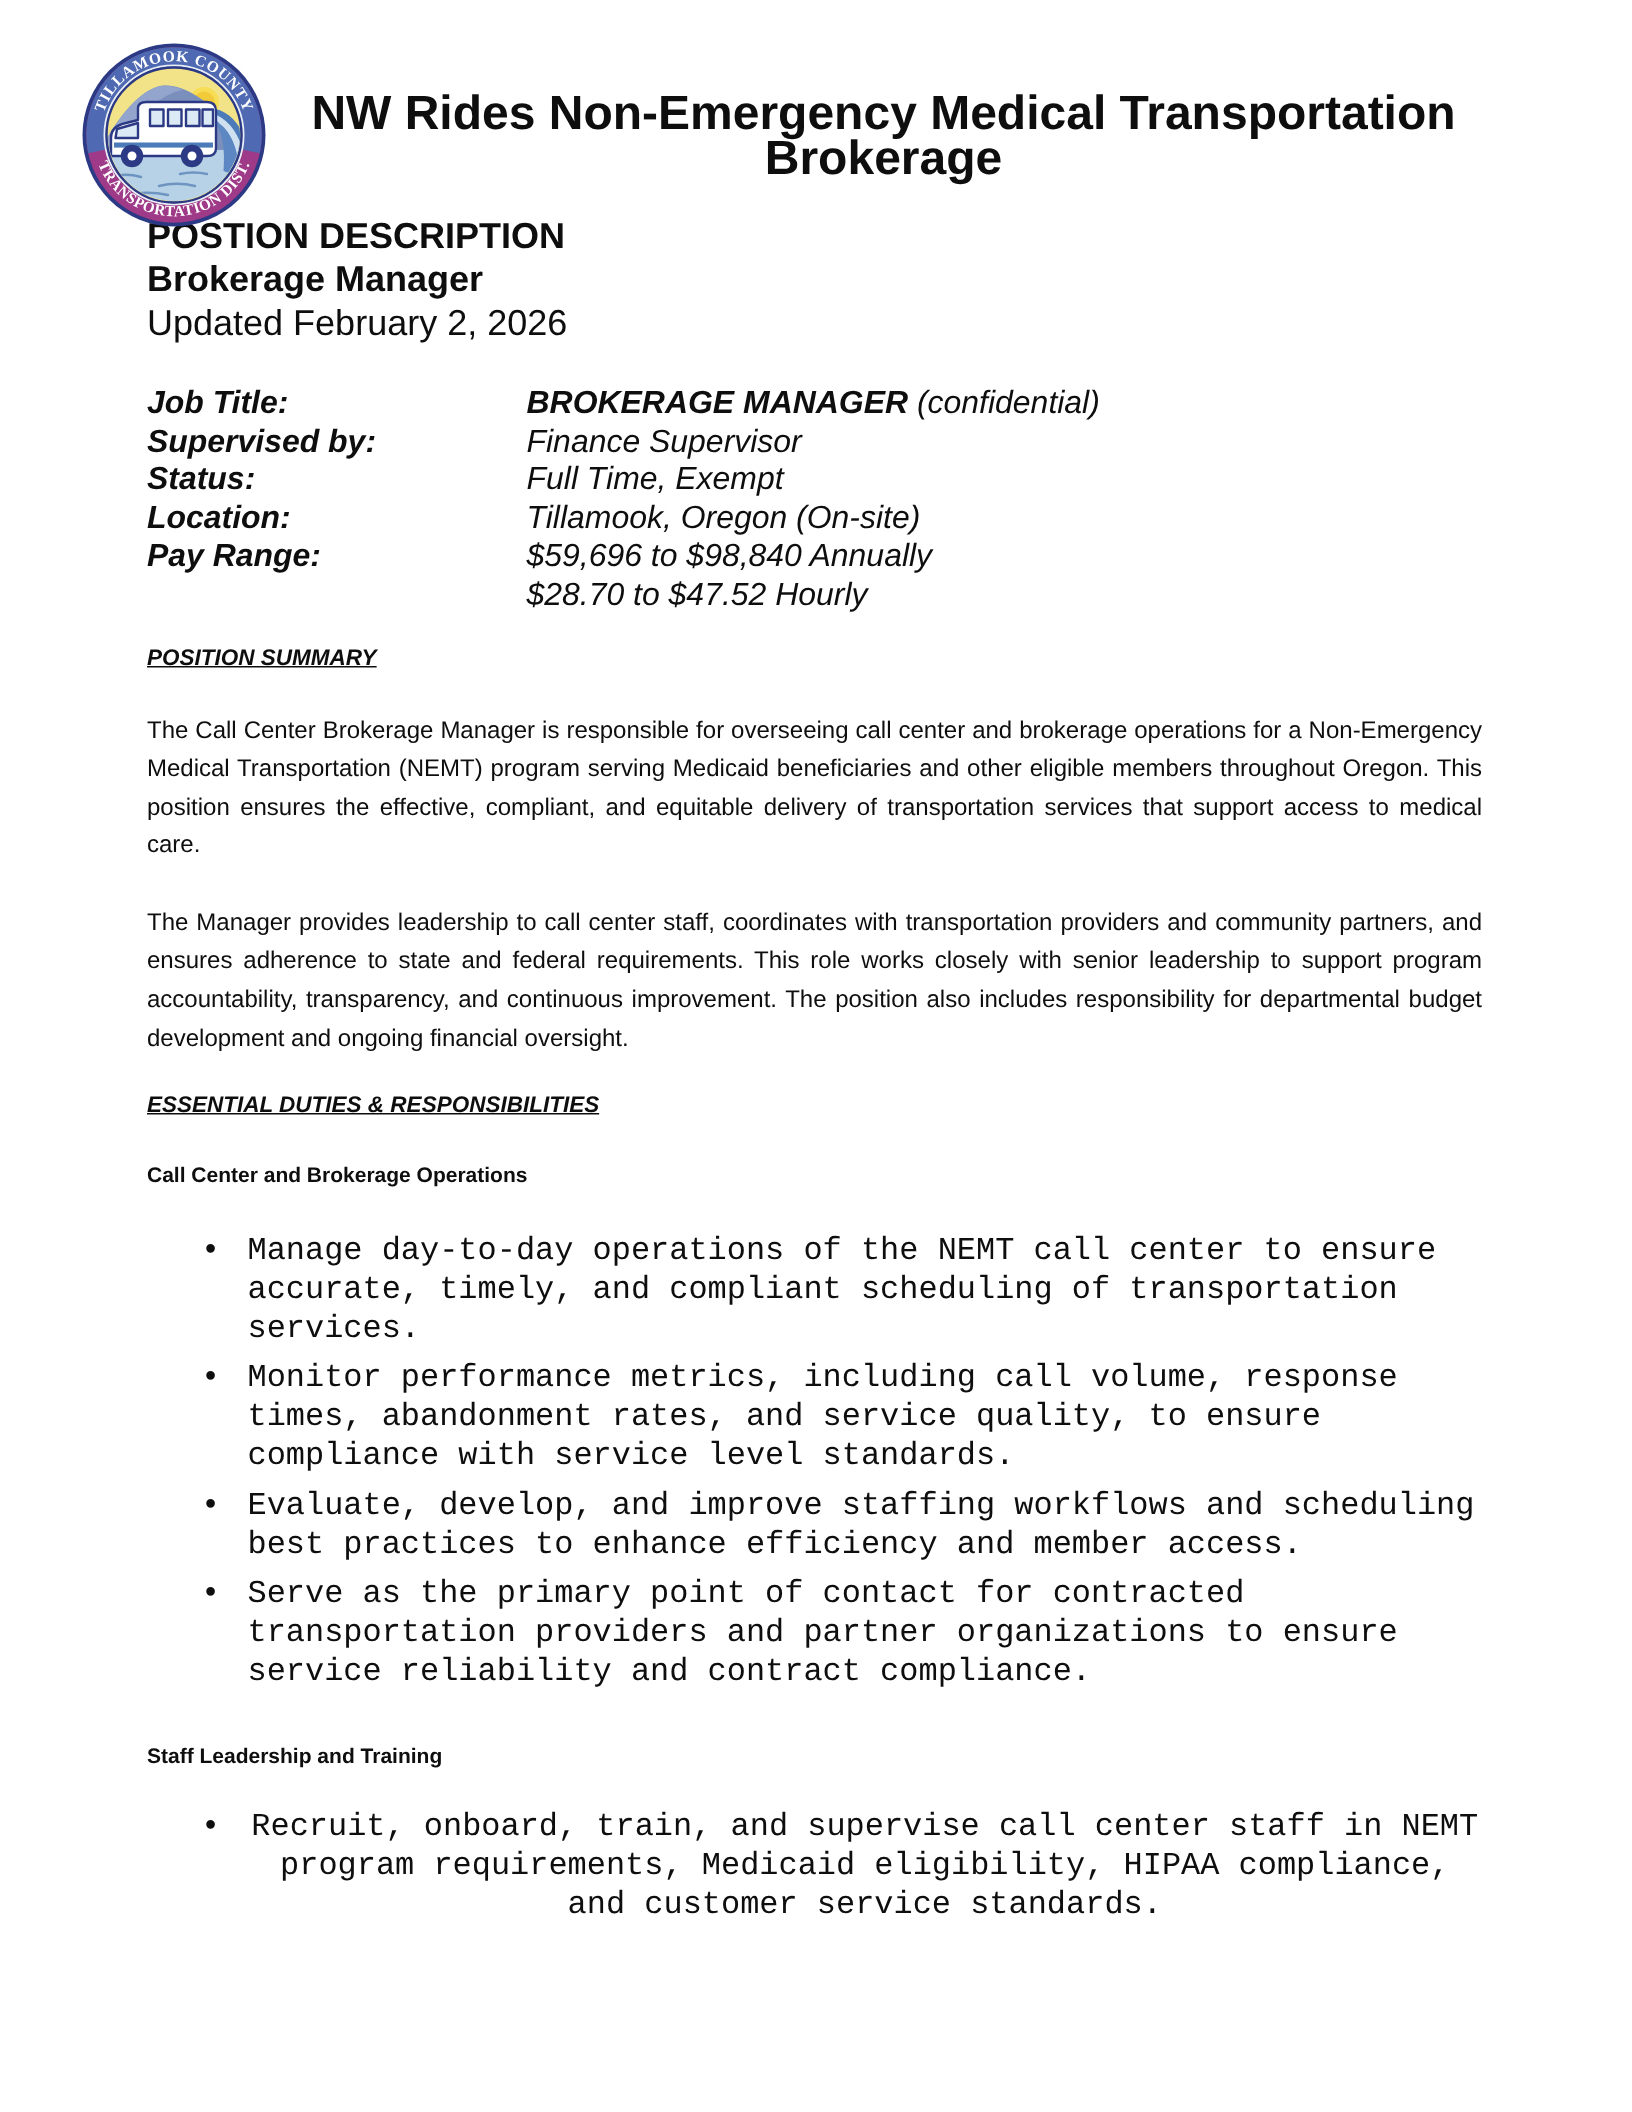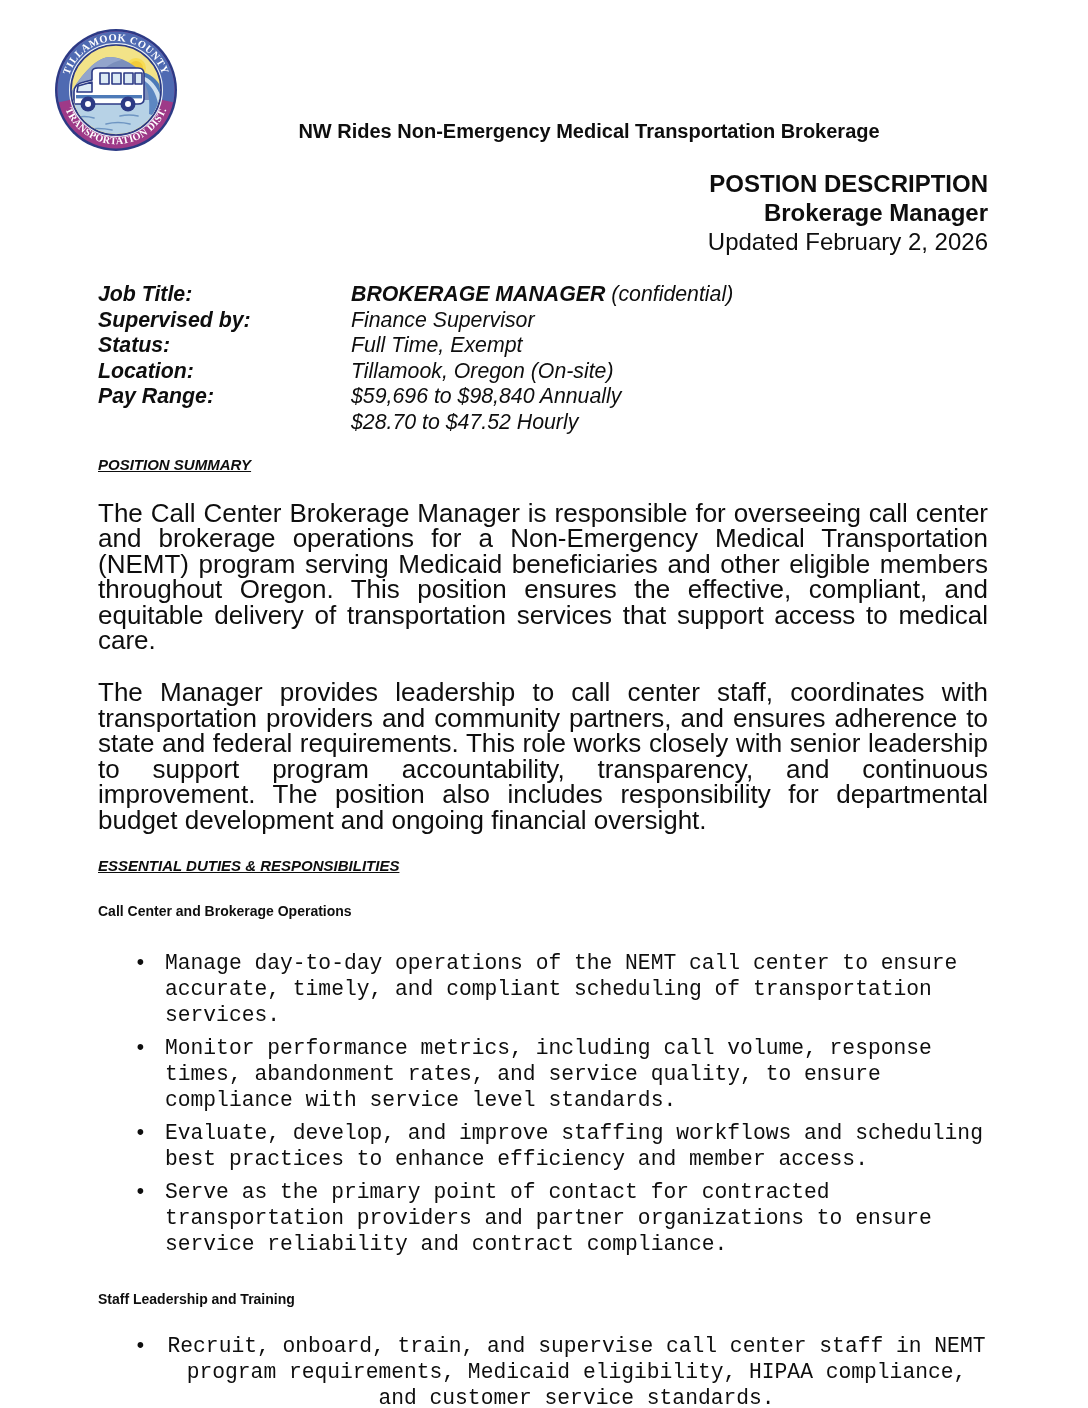--- a/index.html
+++ b/index.html
@@ -15,30 +15,30 @@
     overflow: hidden;
   }
   .logo {
     position: absolute;
     left: 54px;
     top: 28px;
     width: 124px;
     height: 124px;
   }
   .org-title {
-    padding-top: 116px;
+    padding-top: 60px;
     margin-left: 92px;
     text-align: center;
     font-weight: 700;
-    font-size: 20px;
+    font-size: 32px;
     line-height: 30px;
   }
   .doc-title-block {
     margin-top: 23px;
-    text-align: right;
+    text-align: left;
     font-size: 24px;
     line-height: 29px;
   }
   .bold { font-weight: 700; }
   .job-table {
     margin-top: 26px;
     font-size: 21.3px;
     line-height: 25.5px;
   }
   .job-row { display: flex; font-style: italic; }
@@ -48,21 +48,21 @@
     margin: 17px 0 0 0;
     font-size: 15px;
     line-height: 25.5px;
     font-weight: 700;
     text-decoration: underline;
     font-style: italic;
   }
   .section-heading.duties { margin-top: 19px; }
   p.body-para {
     margin: 23px 0 0 0;
-    font-size: 26px;
+    font-size: 16px;
     line-height: 25.6px;
     text-align: justify;
   }
   p.body-para.second { margin-top: 26px; }
   .sub-heading {
     margin: 21px 0 0 0;
     font-size: 14px;
     line-height: 25.5px;
     font-weight: 700;
   }

